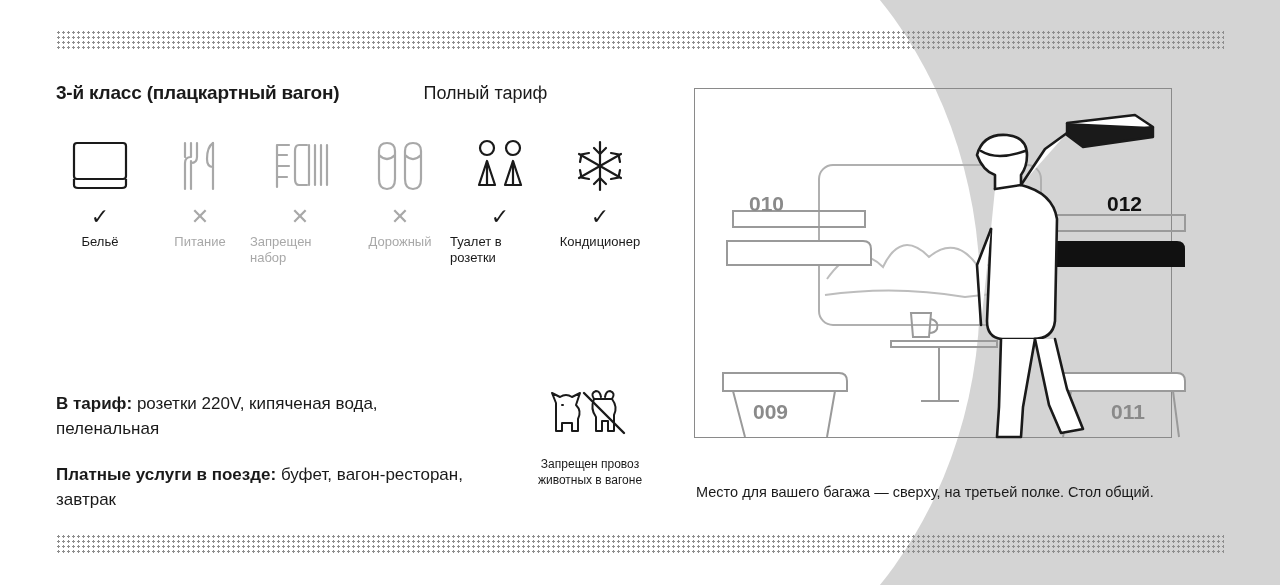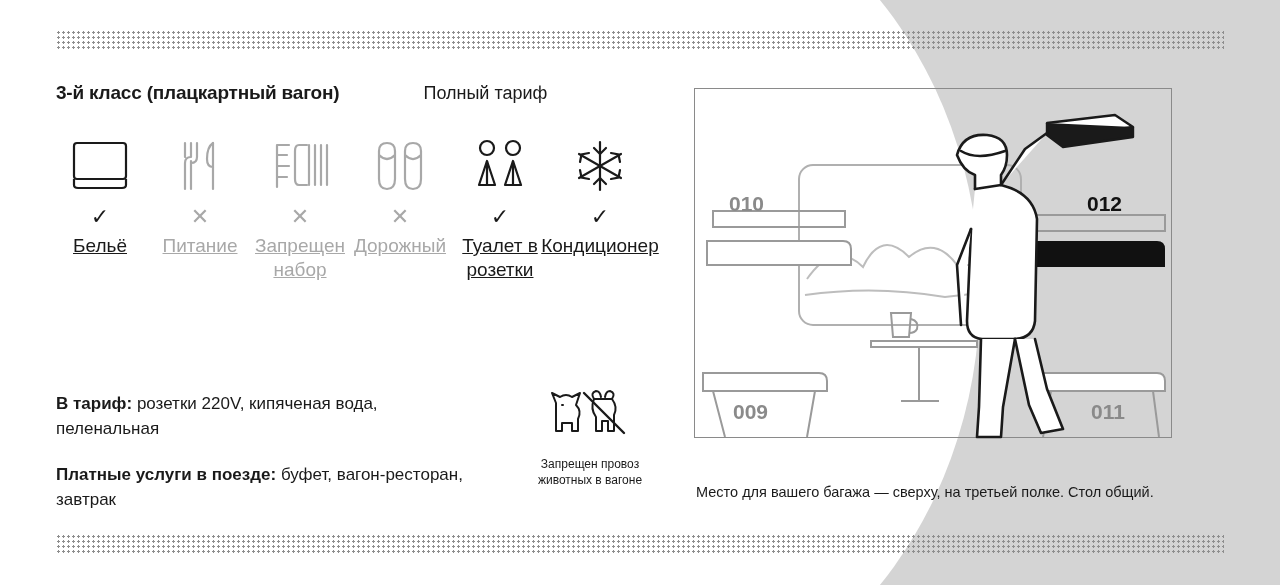--- a/index.html
+++ b/index.html
@@ -64,21 +64,21 @@
     display: flex; flex-direction: column; align-items: center;
   }
   .amenity .glyph {
     height: 72px; display:flex; align-items:center; justify-content:center;
   }
   .amenity .mark {
     height: 30px; display:flex; align-items:center; justify-content:center;
     font-size: 22px; line-height: 1;
   }
   .amenity .label {
-    font-size: 19px; text-align: center; line-height: 1.25; margin-top: 2px; text-decoration: underline;
+    font-size: 13px; text-align: left; line-height: 1.25; margin-top: 2px;
   }
   .on { color: #1a1a1a; }
   .off { color: #a8a8a8; }
 
   .info {
     position: absolute; left: 56px; top: 392px; width: 420px;
     font-size: 17px; color: #1a1a1a; line-height: 1.45;
   }
   .info .blk { margin-bottom: 22px; }
   .info b { font-weight: bold; }
@@ -87,21 +87,21 @@
     position: absolute; left: 520px; top: 385px; width: 140px;
     display: flex; flex-direction: column; align-items: center;
   }
   .pets .caption {
     font-size: 12px; text-align: center; line-height: 1.3; margin-top: 6px; color:#1a1a1a;
   }
 
   
   .illus {
     position: absolute; left: 694px; top: 88px; width: 478px; height: 350px;
-    border: 1.5px solid #8a8a8a; background: transparent;
+    border: 1.5px solid #8a8a8a; background: transparent; padding-left: 20px;
   }
   .caption-right {
     position: absolute; left: 696px; top: 482px; width: 470px;
     font-size: 14.5px; color: #1a1a1a; line-height: 1.45;
   }
 </style>
 </head>
 <body>
 
 <div class="stage">

